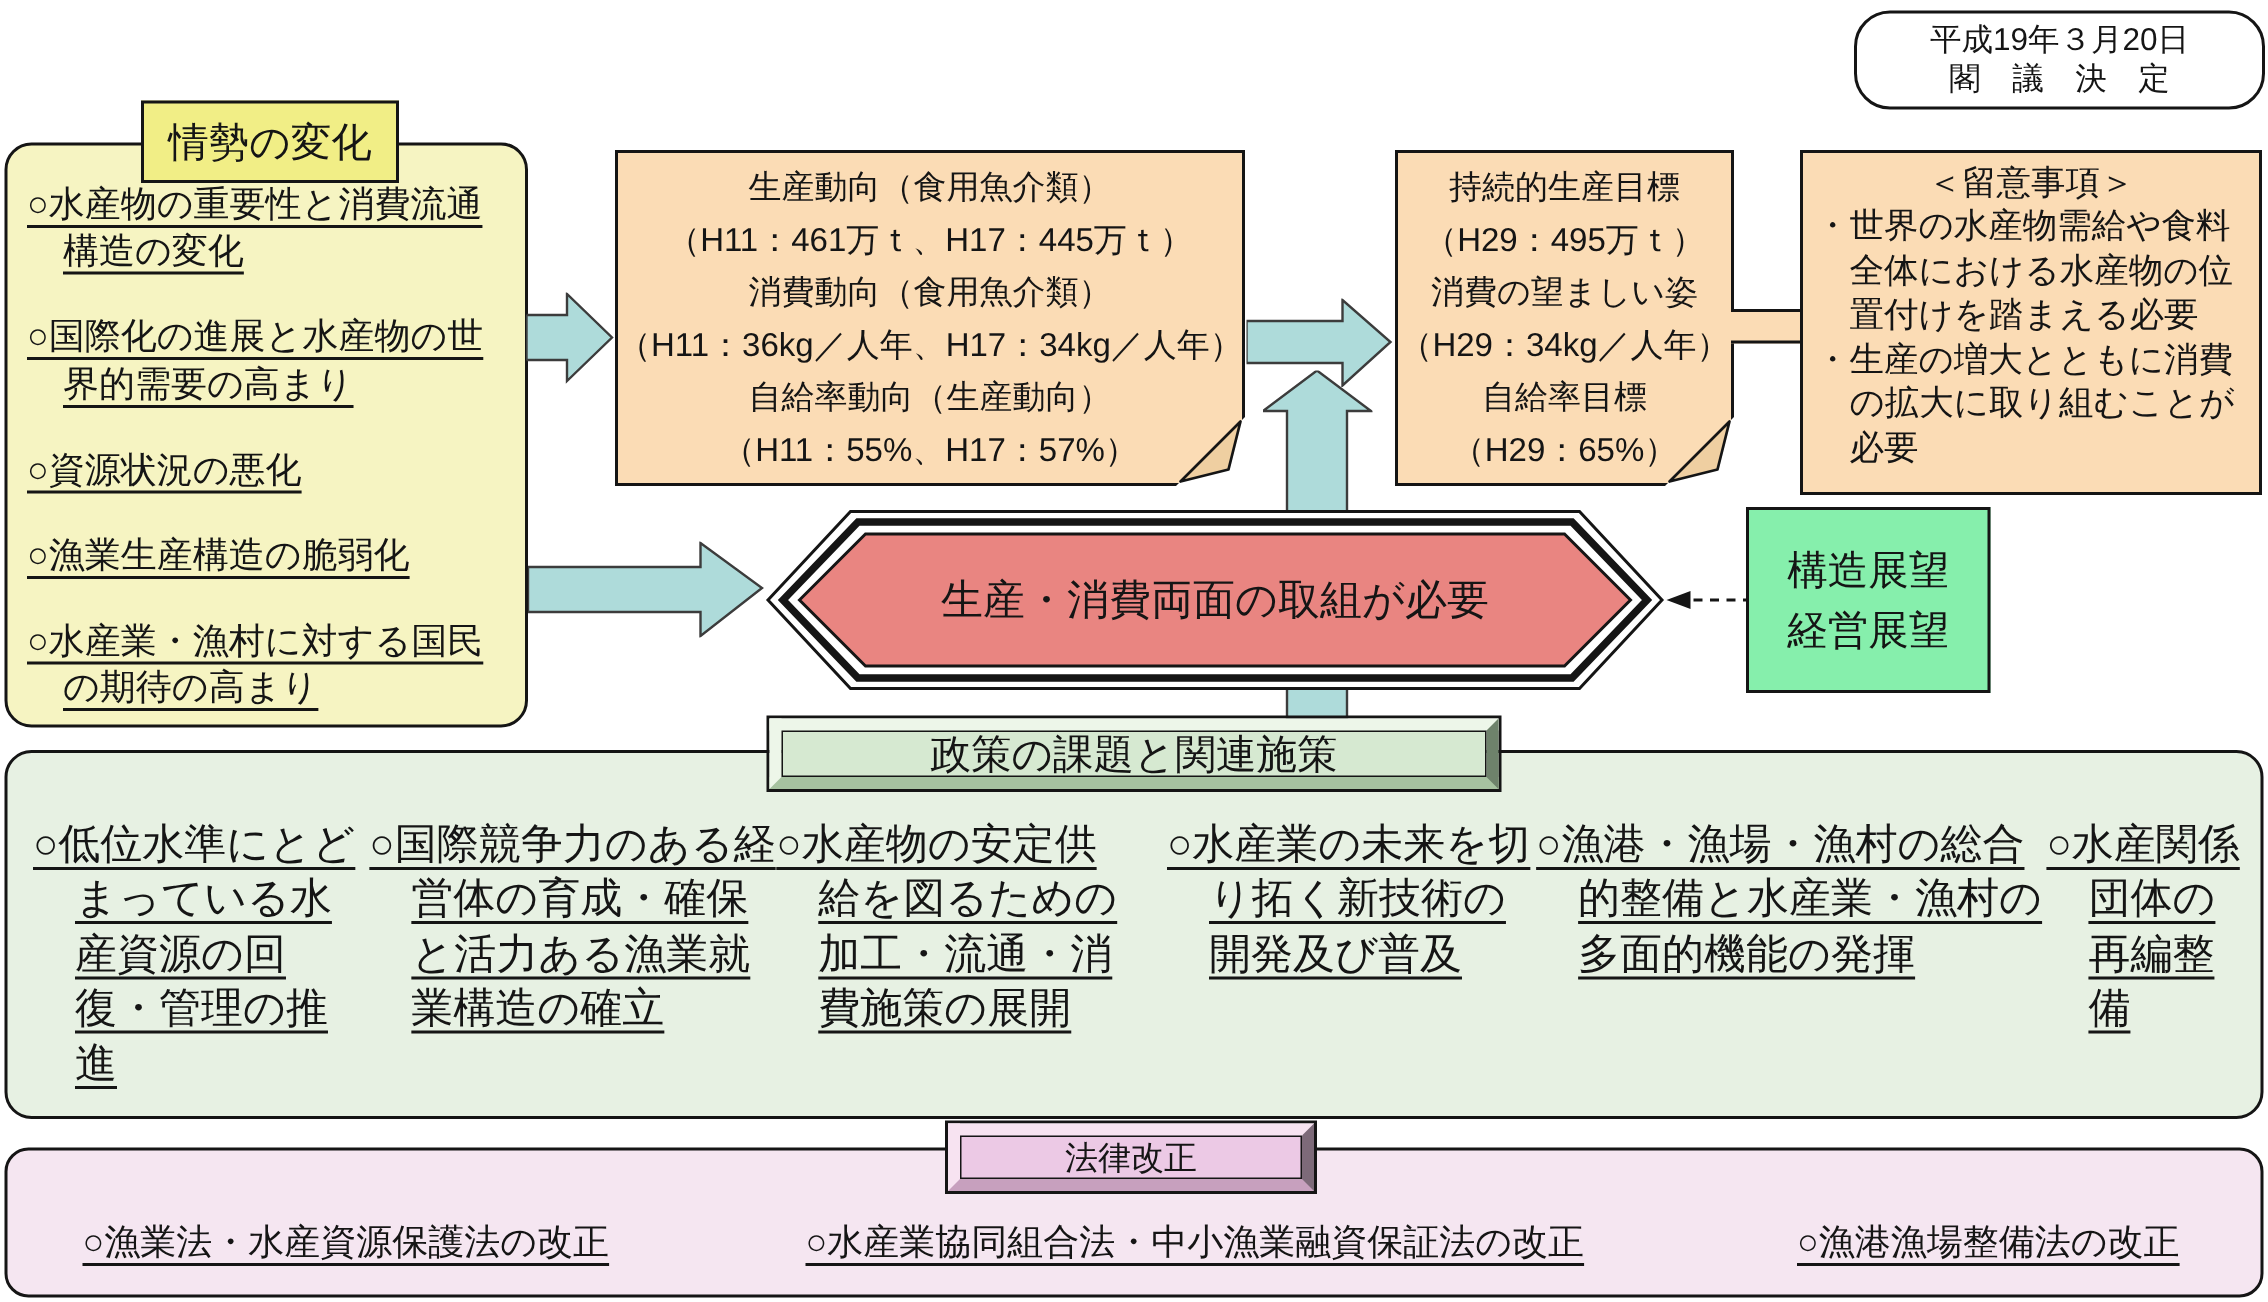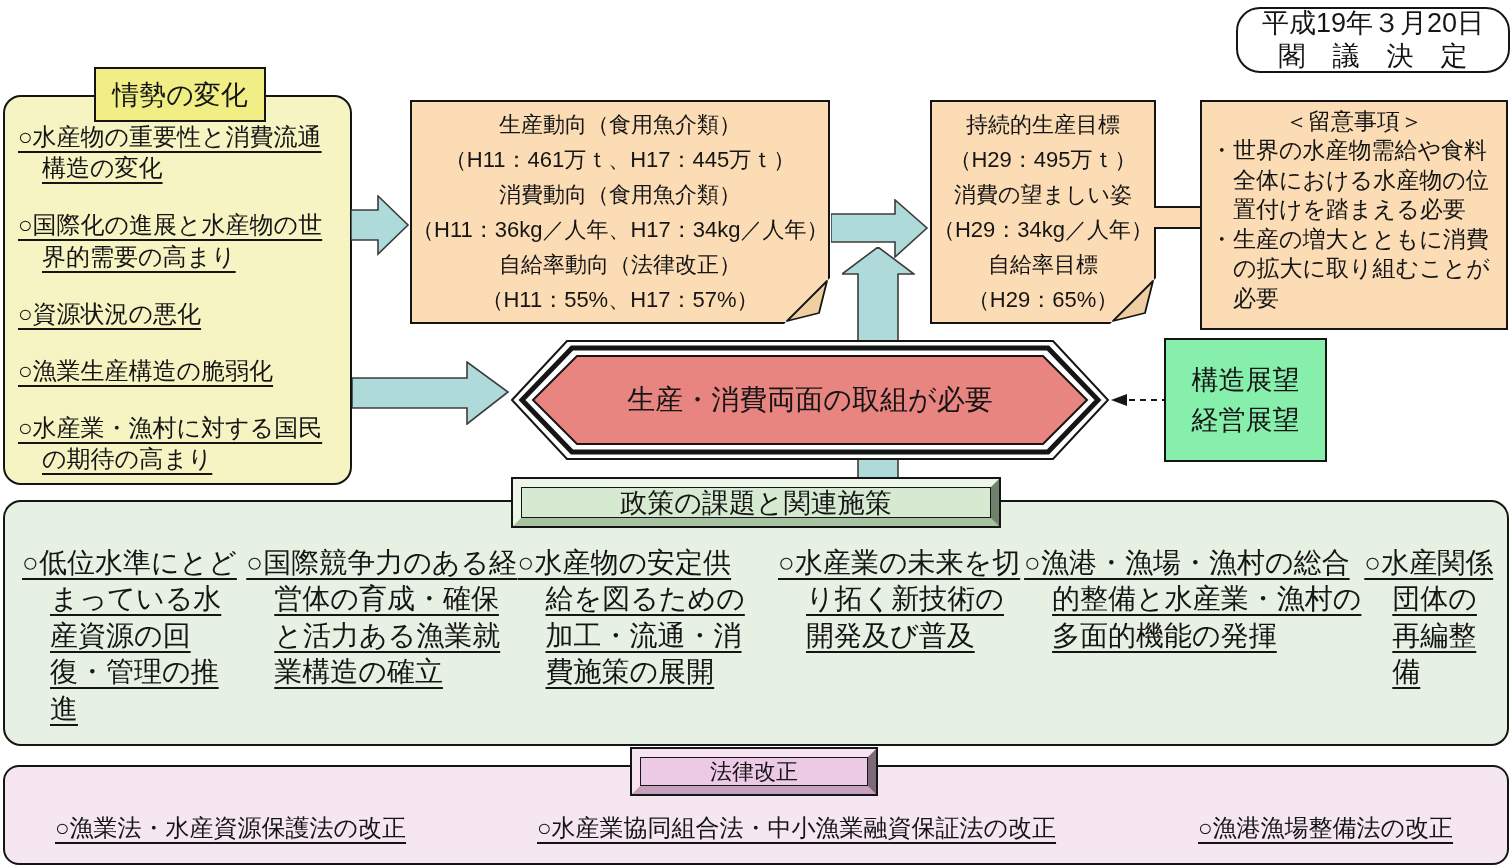--- a/index.html
+++ b/index.html
@@ -12,21 +12,21 @@
 
   
   .u { text-decoration:underline; text-decoration-thickness:1.5px; text-underline-offset:6px; }
   .hang { padding-left:1em; text-indent:-1em; }
 
   
   .date-box {
     left:1236px; top:7px; width:270px; height:62px;
     border:2.5px solid #151515; border-radius:24px; background:#fff;
     display:flex; flex-direction:column; align-items:center; justify-content:center;
-    font-size:27px; line-height:1.22;
+    font-size:21px; line-height:1.22;
   }
 
   
   .situation-box {
     left:3px; top:95px; width:349px; height:390px;
     background:#F6F4C2; border:2px solid #151515; border-radius:18px;
     box-sizing:border-box;
     padding-left:12px;
   }
   .situation-items {
@@ -149,21 +149,21 @@
   <svg class="abs" style="left:351px; top:195px; z-index:1;" width="59" height="61" viewBox="0 0 59 61">
     <polygon points="0,15 27,15 27,1 57,30 27,59 27,45 0,45" fill="#AEDBDA" stroke="#3c3c3c" stroke-width="1.6"></polygon>
   </svg>
 
   <div class="abs note-box trends-box">
     <div class="note-lines">
       <div>生産動向（食用魚介類）</div>
       <div>（H11：461万ｔ、H17：445万ｔ）</div>
       <div>消費動向（食用魚介類）</div>
       <div>（H11：36kg／人年、H17：34kg／人年）</div>
-      <div>自給率動向（法律改正）</div>
+      <div>自給率動向（生産動向）</div>
       <div>（H11：55%、H17：57%）</div>
     </div>
     <svg class="fold-svg" width="46" height="46" viewBox="0 0 46 46">
       <polygon points="46,0 46,46 0,46" fill="#ffffff"></polygon>
       <polygon points="3,43 43,3 35,35" fill="#EFCFA1" stroke="#151515" stroke-width="1.8" stroke-linejoin="round"></polygon>
     </svg>
   </div>
 
   <svg class="abs" style="left:831px; top:199px; z-index:1;" width="98" height="59" viewBox="0 0 98 59">
     <polygon points="0,15 64,15 64,1 96,29 64,58 64,43 0,43" fill="#AEDBDA" stroke="#3c3c3c" stroke-width="1.6"></polygon>

